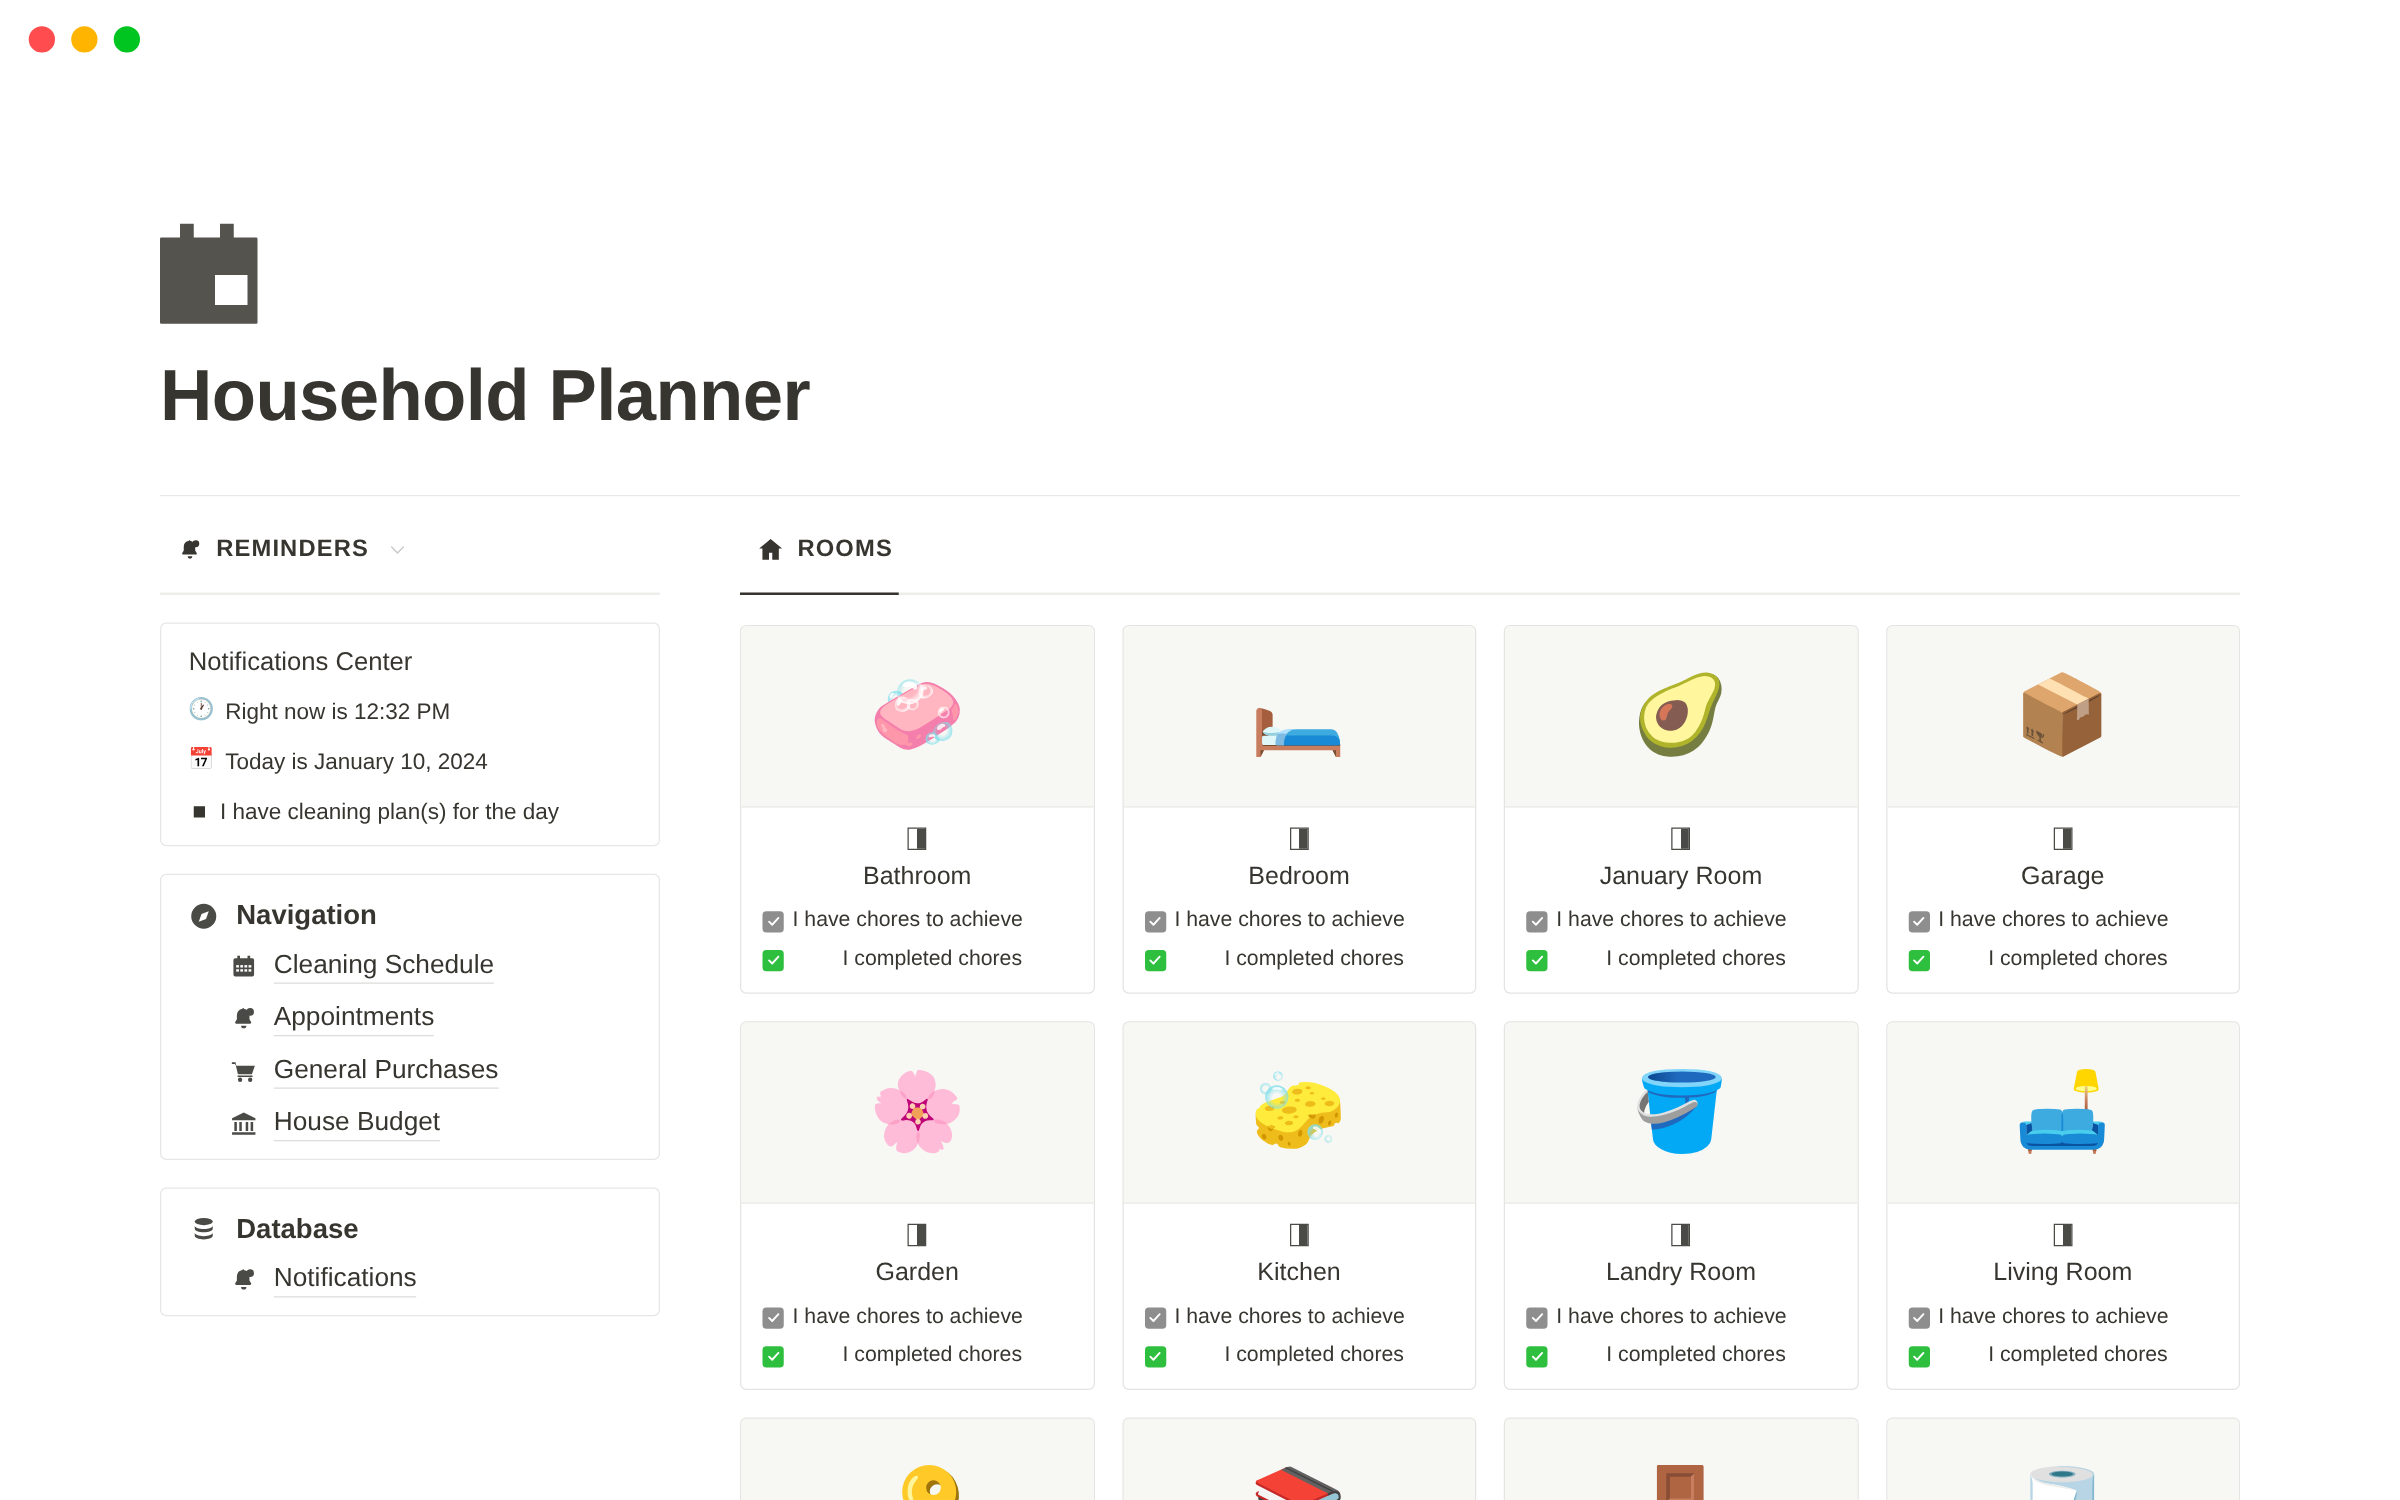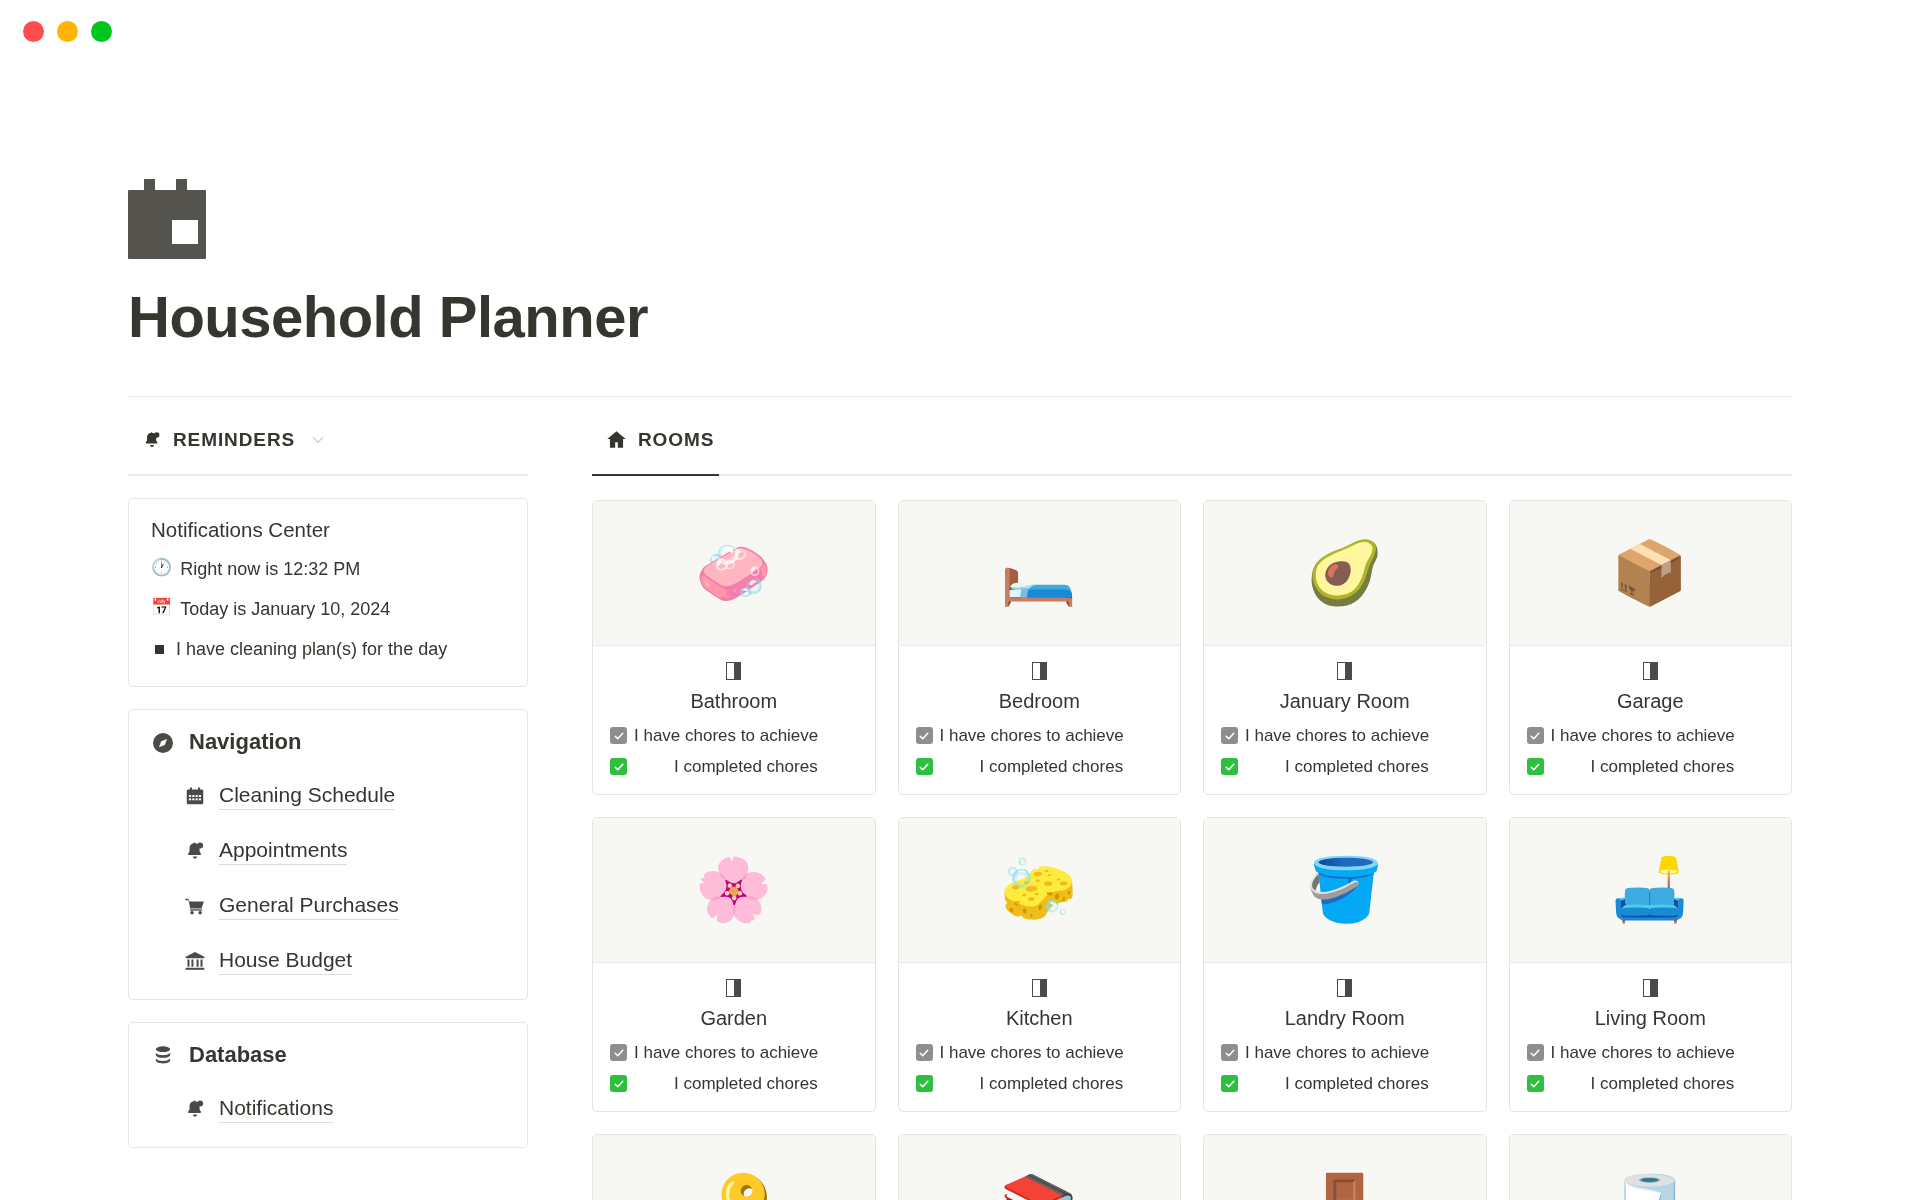--- a/index.html
+++ b/index.html
@@ -106,21 +106,21 @@
 
   .head-rule        { height: 2px; background: #ededec; margin-top: 17px; width: 100%; }
   .tabs-rule-wrap   { position: relative; margin-top: 17px; height: 2px; background: #ededec; width: 100%; }
   .tabs-rule-wrap .active-bar { position: absolute; left: 0; top: 0; height: 2px; width: 127px; background: #37352f; }
 
   
   .card {
     border: 1px solid #e6e6e4;
     border-radius: 5px;
     background: #ffffff;
-    padding: 19px 22px 24px 22px;
+    padding: 19px 22px 14px 22px;
     margin-top: 22px;
   }
   .card.first { margin-top: 22px; }
 
   .card-title {
     font-size: 20.5px;
     color: #37352f;
     font-weight: 400;
     margin-bottom: 15px;
   }
@@ -144,21 +144,21 @@
   .nav-head {
     display: flex; align-items: flex-end; gap: 14px;
     margin-bottom: 10px;
   }
   .nav-head .t {
     font-size: 22px; font-weight: bold; color: #37352f;
   }
   .nav-item {
     display: flex; align-items: center; gap: 13px;
     padding-left: 33px;
-    margin-top: 28px;
+    margin-top: 15px;
   }
   .nav-item .lnk {
     font-size: 21px;
     color: #37352f;
     border-bottom: 1px solid #dcdcda;
     padding-bottom: 2px;
     cursor: pointer;
   }
   .ico { flex: 0 0 auto; display: inline-flex; align-items: center; justify-content: center; }
 
@@ -191,21 +191,21 @@
     font-size: 20px; color: #37352f;
     margin-bottom: 13px;
     flex-direction: column;
   }
   .half-sq {
     width: 15px; height: 18px; flex: 0 0 auto;
     border: 1.6px solid #4a4a46;
     background: linear-gradient(to right, #ffffff 0%, #ffffff 50%, #4a4a46 50%, #4a4a46 100%);
   }
   .chk-row {
-    display: flex; align-items: center; gap: 7px;
+    display: flex; align-items: flex-end; gap: 7px;
     font-size: 17px; color: #37352f;
     margin-bottom: 11px;
   }
   .chk-row:last-child { margin-bottom: 0; gap: 47px; }
   .chk {
     width: 17px; height: 17px; border-radius: 3px; flex: 0 0 auto;
     display: inline-flex; align-items: center; justify-content: center;
   }
   .chk.gray  { background: #8e8e8e; }
   .chk.green { background: #2fbf3f; }

